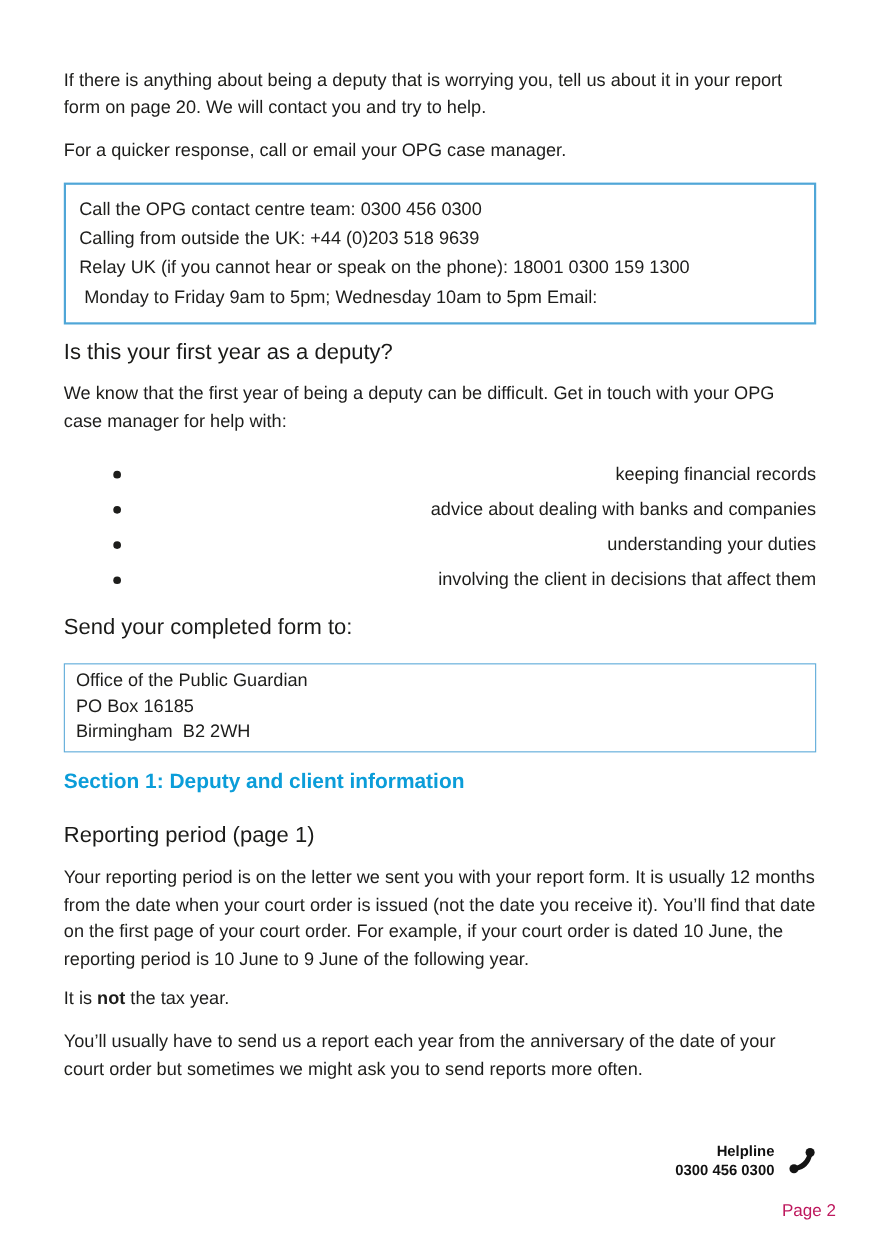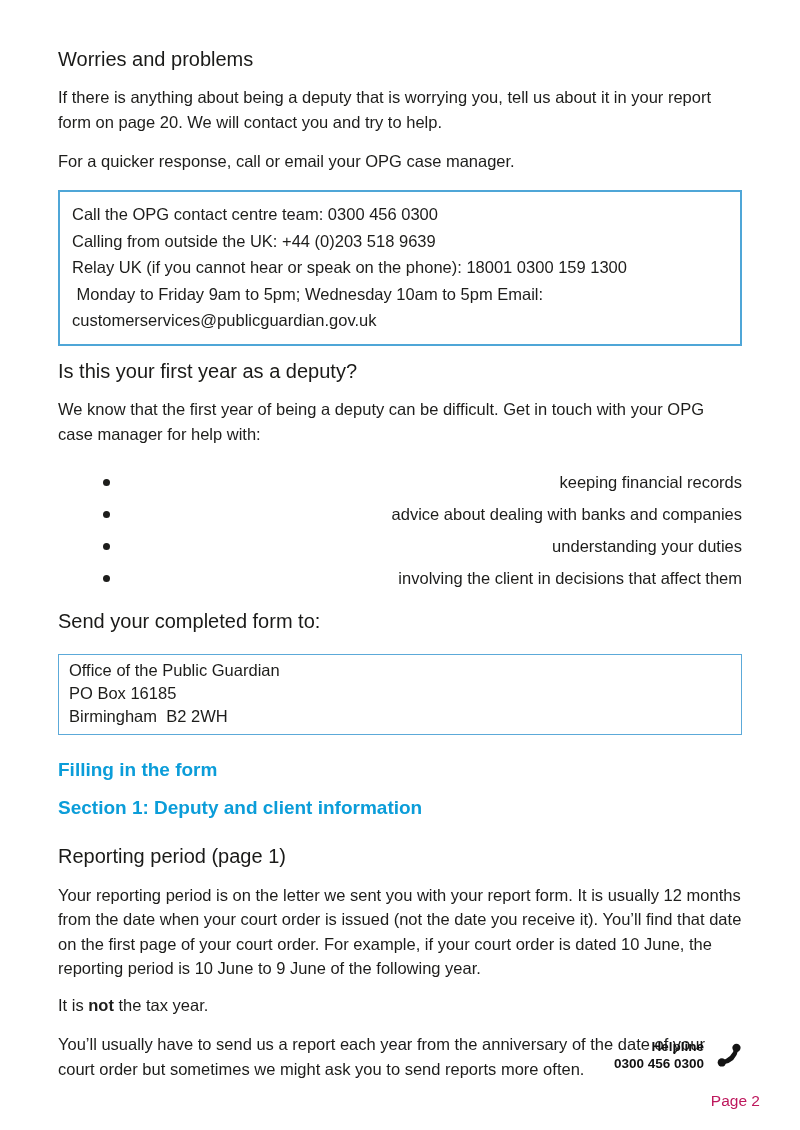--- a/index.html
+++ b/index.html
@@ -100,51 +100,48 @@
     right: 40px;
     font-size: 15.5px;
     color: #be185d;
   }
 </style>
 </head>
 <body>
 
 <div class="page">
 
-  <h2 class="h-black">Worries and problems</h2>
   <p class="para">If there is anything about being a deputy that is worrying you, tell us about it in your report form on page 20. We will contact you and try to help.</p>
   <p class="para">For a quicker response, call or email your OPG case manager.</p>
 
   <div class="info-box">
     <div class="box-line">Call the OPG contact centre team: 0300 456 0300</div>
     <div class="box-line">Calling from outside the UK: +44 (0)203 518 9639</div>
     <div class="box-line">Relay UK (if you cannot hear or speak on the phone): 18001 0300 159 1300</div>
     <div class="box-line"> Monday to Friday 9am to 5pm; Wednesday 10am to 5pm Email:</div>
-    <div class="box-line">customerservices@publicguardian.gov.uk</div>
   </div>
 
   <h2 class="h-black section-gap-sm">Is this your first year as a deputy?</h2>
   <p class="para">We know that the first year of being a deputy can be difficult. Get in touch with your OPG case manager for help with:</p>
 
   <ul class="bullet-list">
     <li><span>keeping financial records</span></li>
     <li><span>advice about dealing with banks and companies</span></li>
     <li><span>understanding your duties</span></li>
     <li><span>involving the client in decisions that affect them</span></li>
   </ul>
 
   <h2 class="h-black h-send">Send your completed form to:</h2>
 
   <div class="address-box">
     <div class="box-line">Office of the Public Guardian</div>
     <div class="box-line">PO Box 16185</div>
     <div class="box-line">Birmingham  B2 2WH</div>
   </div>
 
-  <h2 class="h-blue h-blue-1">Filling in the form</h2>
   <h2 class="h-blue h-blue-2">Section 1: Deputy and client information</h2>
 
   <h2 class="h-black h-reporting">Reporting period (page 1)</h2>
   <p class="para para-4line">Your reporting period is on the letter we sent you with your report form. It is usually 12 months from the date when your court order is issued (not the date you receive it). You’ll find that date on the first page of your court order. For example, if your court order is dated 10 June, the reporting period is 10 June to 9 June of the following year.</p>
   <p class="para tax-line"><span>It is </span><span class="bold">not</span><span> the tax year.</span></p>
   <p class="para">You’ll usually have to send us a report each year from the anniversary of the date of your court order but sometimes we might ask you to send reports more often.</p>
 
   <div class="helpline">
     <div class="helpline-text">
       <div>Helpline</div>

